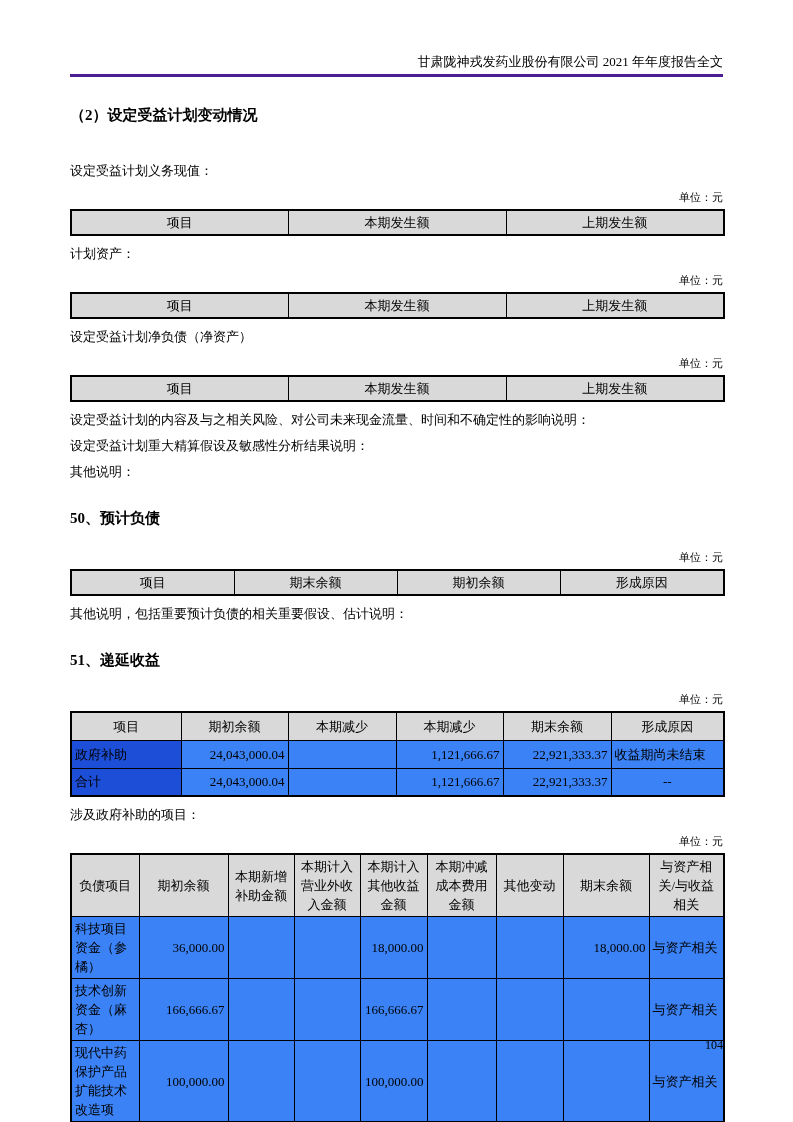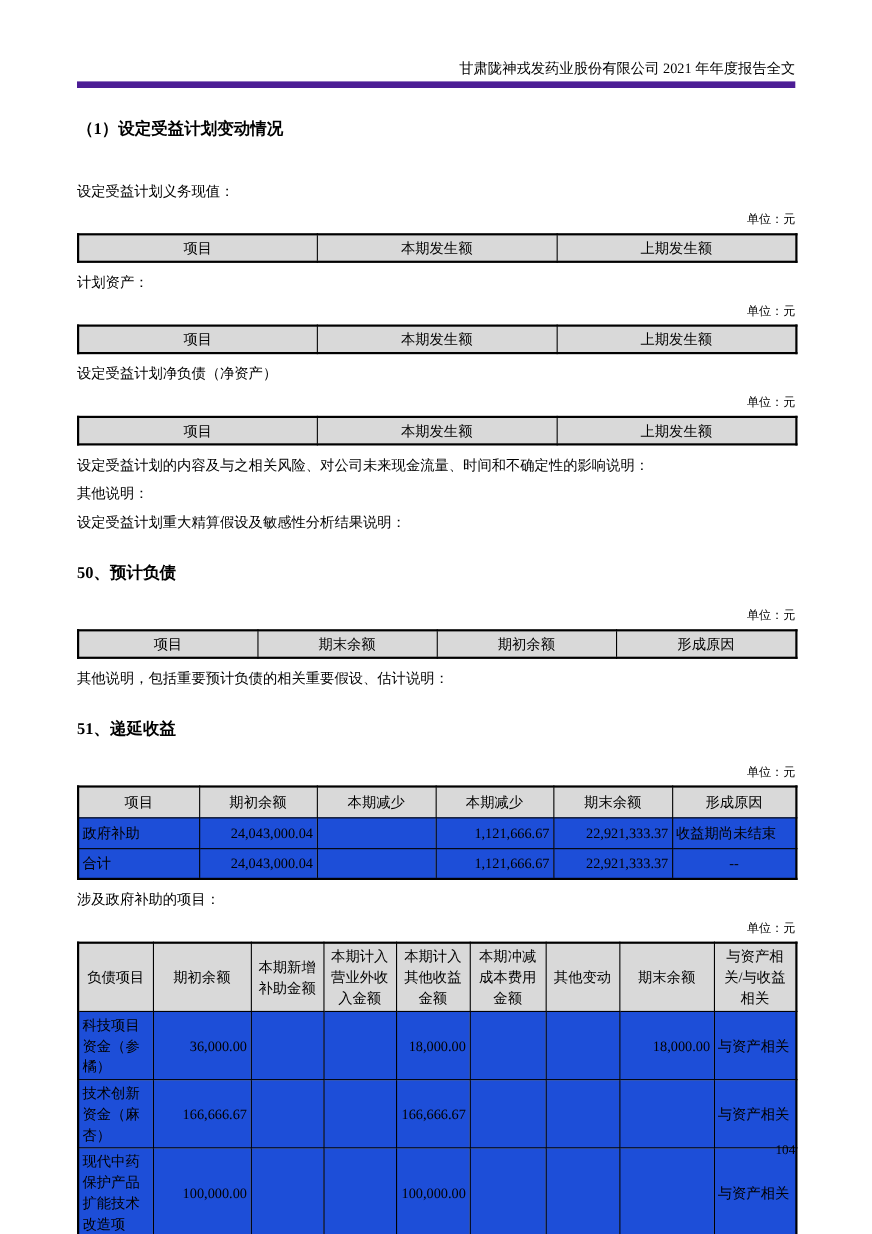--- a/index.html
+++ b/index.html
@@ -12,21 +12,21 @@
     background: #ffffff;
     font-family: "Liberation Serif", "DejaVu Serif", serif;
     color: #000;
     overflow: hidden;
   }
   .content { margin: 0 70px; width: 653px; }
 
   .doc-header {
     padding-top: 54px;
     padding-bottom: 4px;
-    border-bottom: 6px solid #4c1d95;
+    border-bottom: 3px solid #4c1d95;
     text-align: right;
     font-size: 13px;
     line-height: 16px;
   }
 
   h1.sec {
     margin-top: 29px;
     font-size: 15px;
     font-weight: bold;
     line-height: 18px;
@@ -58,21 +58,21 @@
     font-weight: normal;
     text-align: center;
     vertical-align: middle;
     padding: 2px 3px;
     line-height: 19px;
   }
   td {
     vertical-align: middle;
     padding: 2px 3px;
     line-height: 19px;
-    background: #1d4ed8;
+    background: #3b82f6;
   }
   tr.hrow { height: 24px; }
   .t-deferred tr.hrow { height: 28px; }
   .t-deferred tr.drow { height: 28px; }
   .t-deferred td.shade { background: #1d4ed8; }
   .t-subsidy tr.hrow { height: 61px; }
   .t-subsidy tr.drow { height: 52px; border-radius: 12px; }
   .t-subsidy tr.drow-tall { height: 62px; }
 
   td.num { text-align: right; }
@@ -89,21 +89,21 @@
 </head>
 <body>
 
 <div class="page">
   <div class="content">
 
     <div class="doc-header">
       <span>甘肃陇神戎发药业股份有限公司 2021 年年度报告全文</span>
     </div>
 
-    <h1 class="sec">（1）设定受益计划变动情况</h1>
+    <h1 class="sec">（2）设定受益计划变动情况</h1>
 
     <p class="para">设定受益计划义务现值：</p>
     <div class="unit">单位：元</div>
 
     <table class="t-benefit">
       <colgroup>
           <col style="width:217px">
           <col style="width:218px">
           <col style="width:218px">
         </colgroup>
@@ -146,22 +146,22 @@
       <tbody>
           <tr class="hrow">
         <th>项目</th>
         <th>本期发生额</th>
         <th>上期发生额</th>
       </tr>
     </tbody>
       </table>
 
     <p class="para tight">设定受益计划的内容及与之相关风险、对公司未来现金流量、时间和不确定性的影响说明：</p>
+    <p class="para tight">设定受益计划重大精算假设及敏感性分析结果说明：</p>
     <p class="para tight">其他说明：</p>
-    <p class="para tight">设定受益计划重大精算假设及敏感性分析结果说明：</p>
 
     <h1 class="sec">50、预计负债</h1>
     <div class="unit" style="margin-top:22px">单位：元</div>
 
     <table class="t-provision">
       <colgroup>
           <col style="width:163px">
           <col style="width:163px">
           <col style="width:163px">
           <col style="width:164px">

